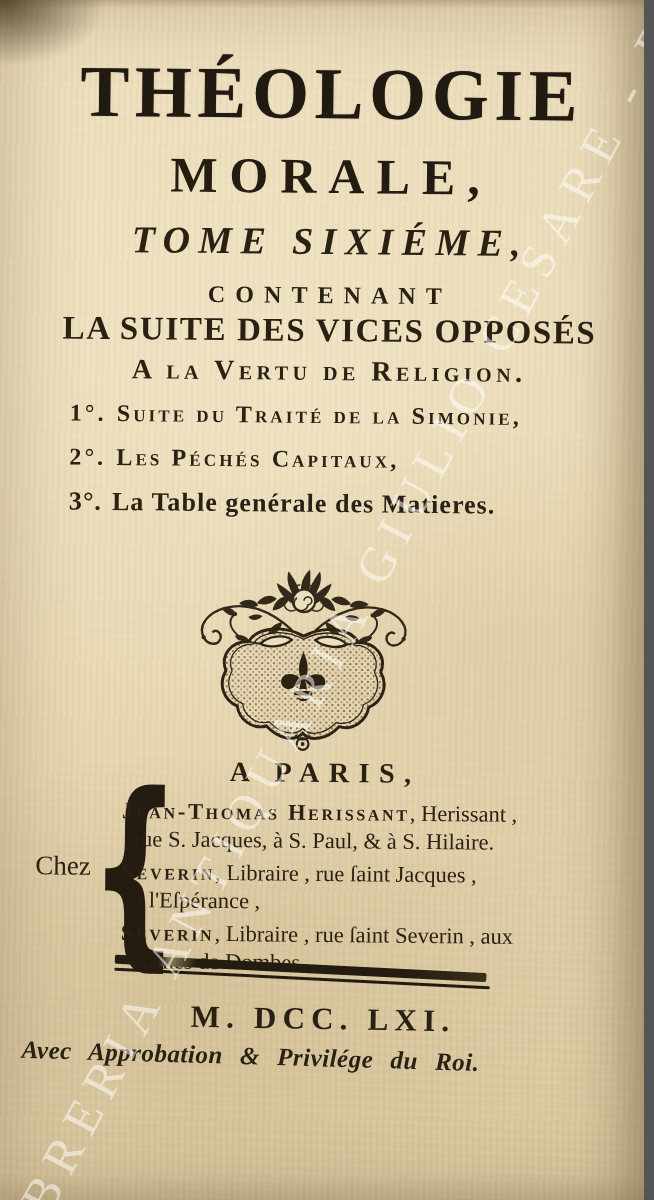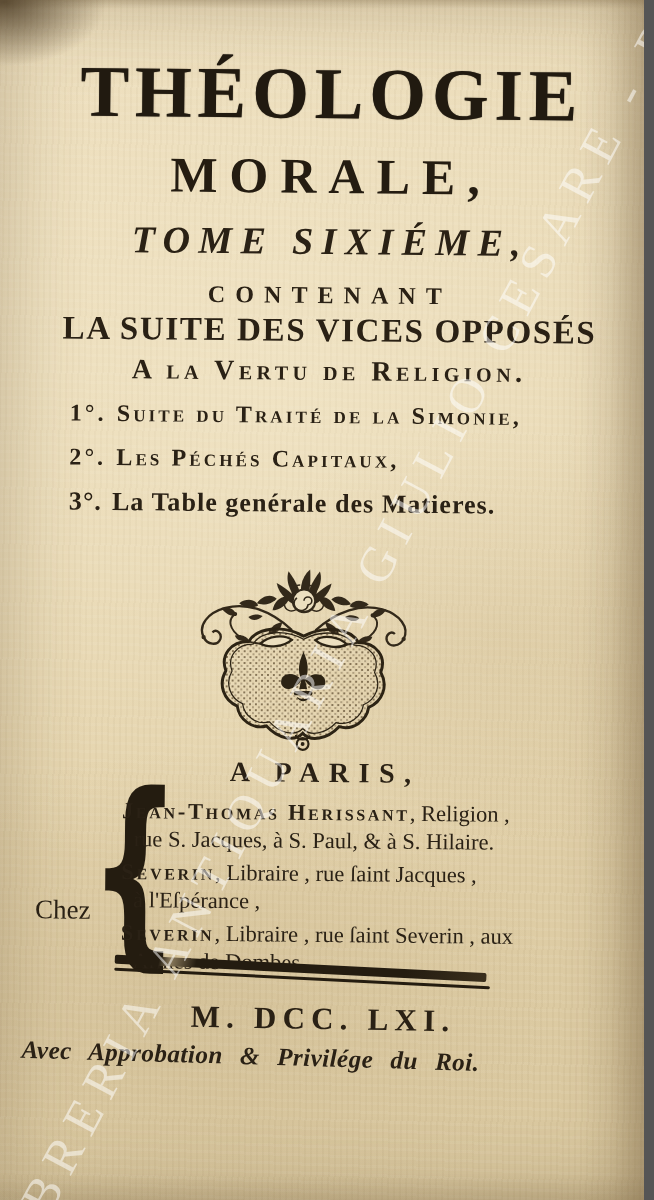--- a/index.html
+++ b/index.html
@@ -28,21 +28,21 @@
   .t-cont   {top:282px; font-size:24px; letter-spacing:0.42em; font-weight:bold;}
   .t-suite  {top:312px; font-size:33px; letter-spacing:0.05em; font-weight:bold;}
   .t-vertu  {top:355px; font-size:28px; letter-spacing:0.16em; font-variant:small-caps; font-weight:bold;}
   .item{position:absolute;left:68px;width:570px;text-align:left;white-space:nowrap;font-weight:bold;}
   .item .num{display:inline-block;margin-right:10px;}
   .item-sc{font-size:24px;font-variant:small-caps;letter-spacing:0.13em;}
   .item-rm{font-size:26px;letter-spacing:0.04em;}
   .i1{top:402px;} .i2{top:446px;} .i3{top:489px;}
   .ornament{position:absolute;left:166px;top:550px;width:276px;height:202px;}
   .t-paris{top:757px;font-size:28px;letter-spacing:0.34em;font-weight:bold;}
-  .chez{position:absolute;left:38px;top:853px;font-size:27px;margin-top:44px;}
+  .chez{position:absolute;left:38px;top:853px;font-size:27px;}
   .brace{
     position:absolute;left:84px;top:792px;height:160px;width:42px;
     font-family:"DejaVu Sans",sans-serif;font-size:205px;line-height:158px;
     transform:scaleX(0.62);color:#241c10;font-weight:bold;
   }
   .pubs{position:absolute;left:124px;top:799px;width:470px;font-size:22.5px;line-height:28px;}
   .pub{margin-bottom:5px;white-space:nowrap;}
   .pub .name{font-variant:small-caps;letter-spacing:0.12em;font-weight:bold;}
   .pub .l2{text-indent:12px;}
   .rule{position:absolute;left:118px;top:964px;width:372px;transform:rotate(2.3deg);}
@@ -141,21 +141,21 @@
       </g>
     </svg>
 
     <div class="line t-paris">A PARIS,</div>
 
     <div class="chez">Chez</div>
     <div class="brace">{</div>
 
     <div class="pubs">
       <div class="pub">
-        <div class="l1"><span class="name">Jean-Thomas Herissant</span><span>, Religion ,</span></div>
+        <div class="l1"><span class="name">Jean-Thomas Herissant</span><span>, Herissant ,</span></div>
         <div class="l2">rue S. Jacques, à S. Paul, &amp; à S. Hilaire.</div>
       </div>
       <div class="pub">
         <div class="l1"><span class="name">Severin</span><span>, Libraire , rue ſaint Jacques ,</span></div>
         <div class="l2">à l'Eſpérance ,</div>
       </div>
       <div class="pub">
         <div class="l1"><span class="name">Severin</span><span>, Libraire , rue ſaint Severin , aux</span></div>
         <div class="l2">Armes de Dombes.</div>
       </div>

